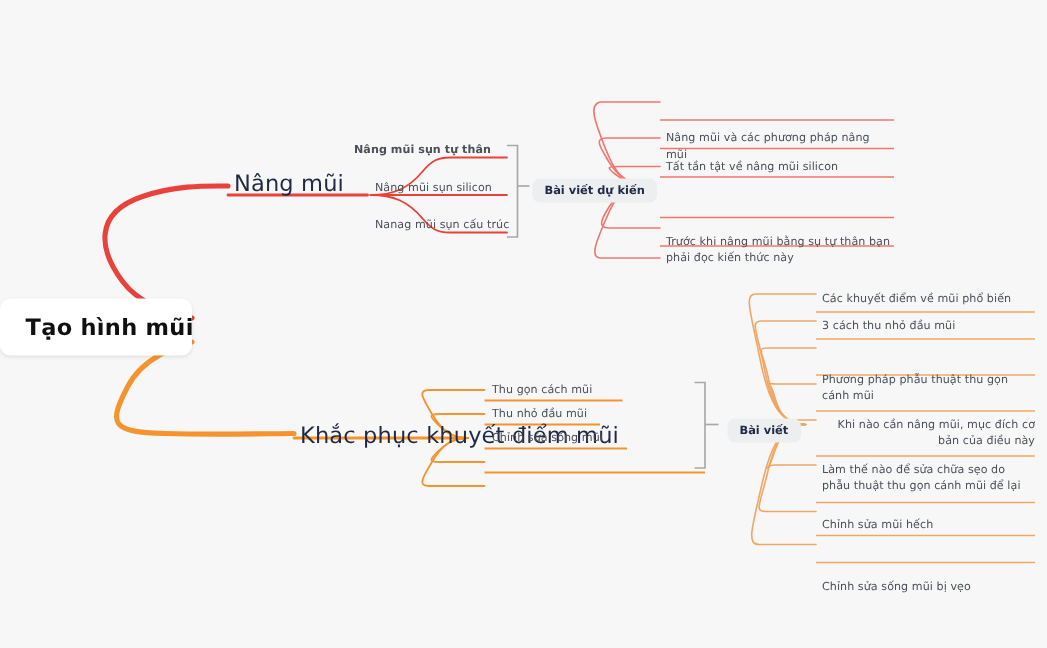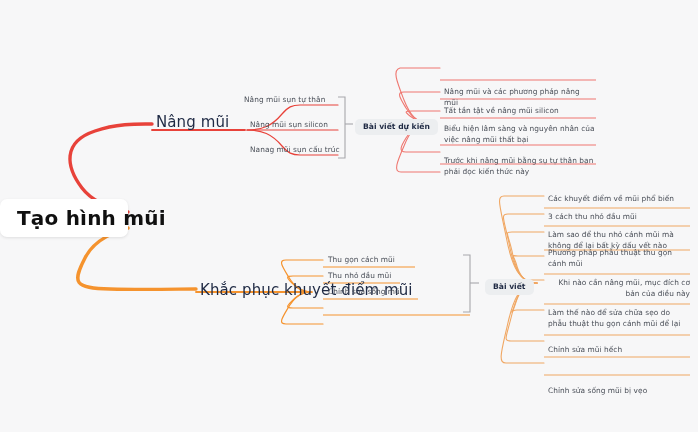--- a/index.html
+++ b/index.html
@@ -19,21 +19,21 @@
     left:0px;top:199px;
     width:128px;height:38px;
     background:#ffffff;
     border-radius:7px;
     box-shadow:0 1px 3px rgba(0,0,0,0.10);
     display:flex;align-items:center;
     box-sizing:border-box;
     padding-left:17px;
   }
   .root span{
-    font-size:20px;font-weight:bold;color:#101010;letter-spacing:.2px;
+    font-size:15px;font-weight:bold;color:#101010;letter-spacing:.2px;
   }
 
   .branch-title{
     font-size:15px;font-weight:normal;color:#1f2a44;letter-spacing:.1px;
   }
 
   .pill{
     background:#eceef0;
     border-radius:5px;
     padding:4px 8px;
@@ -118,42 +118,39 @@
   </svg>
 
   <div class="node root">
     <span>Tạo hình mũi</span>
   </div>
 
   <div class="node branch-title" style="left:156px;top:113px;">
     <span>Nâng mũi</span>
   </div>
 
-  <div class="node leaf" style="left:244px;top:95px;">
+  <div class="node leaf" style="left:236px;top:95px;font-weight:bold;">
     <span>Nâng mũi sụn tự thân</span>
   </div>
   <div class="node leaf" style="left:250px;top:120px;">
     <span>Nâng mũi sụn silicon</span>
   </div>
   <div class="node leaf" style="left:250px;top:145px;">
     <span>Nanag mũi sụn cấu trúc</span>
   </div>
 
   <div class="node" style="left:355px;top:114px;">
     <span class="pill">Bài viết dự kiến</span>
   </div>
 
   <div class="node leaf wrap" style="left:444px;top:87px;width:152px;">
     <span>Nâng mũi và các phương pháp nâng mũi</span>
   </div>
   <div class="node leaf wrap" style="left:444px;top:106px;width:152px;">
     <span>Tất tần tật về nâng mũi silicon</span>
-  </div>
-  <div class="node leaf wrap" style="left:444px;top:124px;width:152px;">
-    <span>Biểu hiện lâm sàng và nguyên nhân của việc nâng mũi thất bại</span>
   </div>
   <div class="node leaf wrap" style="left:444px;top:156px;width:152px;">
     <span>Trước khi nâng mũi bằng sụ tự thân bạn phải đọc kiến thức này</span>
   </div>
 
   <div class="node branch-title" style="left:200px;top:281px;">
     <span>Khắc phục khuyết điểm mũi</span>
   </div>
 
   <div class="node leaf" style="left:328px;top:255px;">
@@ -169,23 +166,20 @@
   <div class="node" style="left:485px;top:274px;">
     <span class="pill">Bài viết</span>
   </div>
 
   <div class="node leaf wrap" style="left:548px;top:194px;width:142px;">
     <span>Các khuyết điểm về mũi phổ biến</span>
   </div>
   <div class="node leaf wrap" style="left:548px;top:212px;width:142px;">
     <span>3 cách thu nhỏ đầu mũi</span>
   </div>
-  <div class="node leaf wrap" style="left:548px;top:230px;width:142px;">
-    <span>Làm sao để thu nhỏ cánh mũi mà không để lại bất kỳ dấu vết nào</span>
-  </div>
   <div class="node leaf wrap" style="left:548px;top:248px;width:142px;">
     <span>Phương pháp phẫu thuật thu gọn cánh mũi</span>
   </div>
   <div class="node leaf wrap" style="left:548px;top:278px;width:142px;text-align:right;">
     <span>Khi nào cần nâng mũi, mục đích cơ bản của điều này</span>
   </div>
   <div class="node leaf wrap" style="left:548px;top:308px;width:142px;">
     <span>Làm thế nào để sửa chữa sẹo do phẫu thuật thu gọn cánh mũi để lại</span>
   </div>
   <div class="node leaf wrap" style="left:548px;top:345px;width:142px;">

